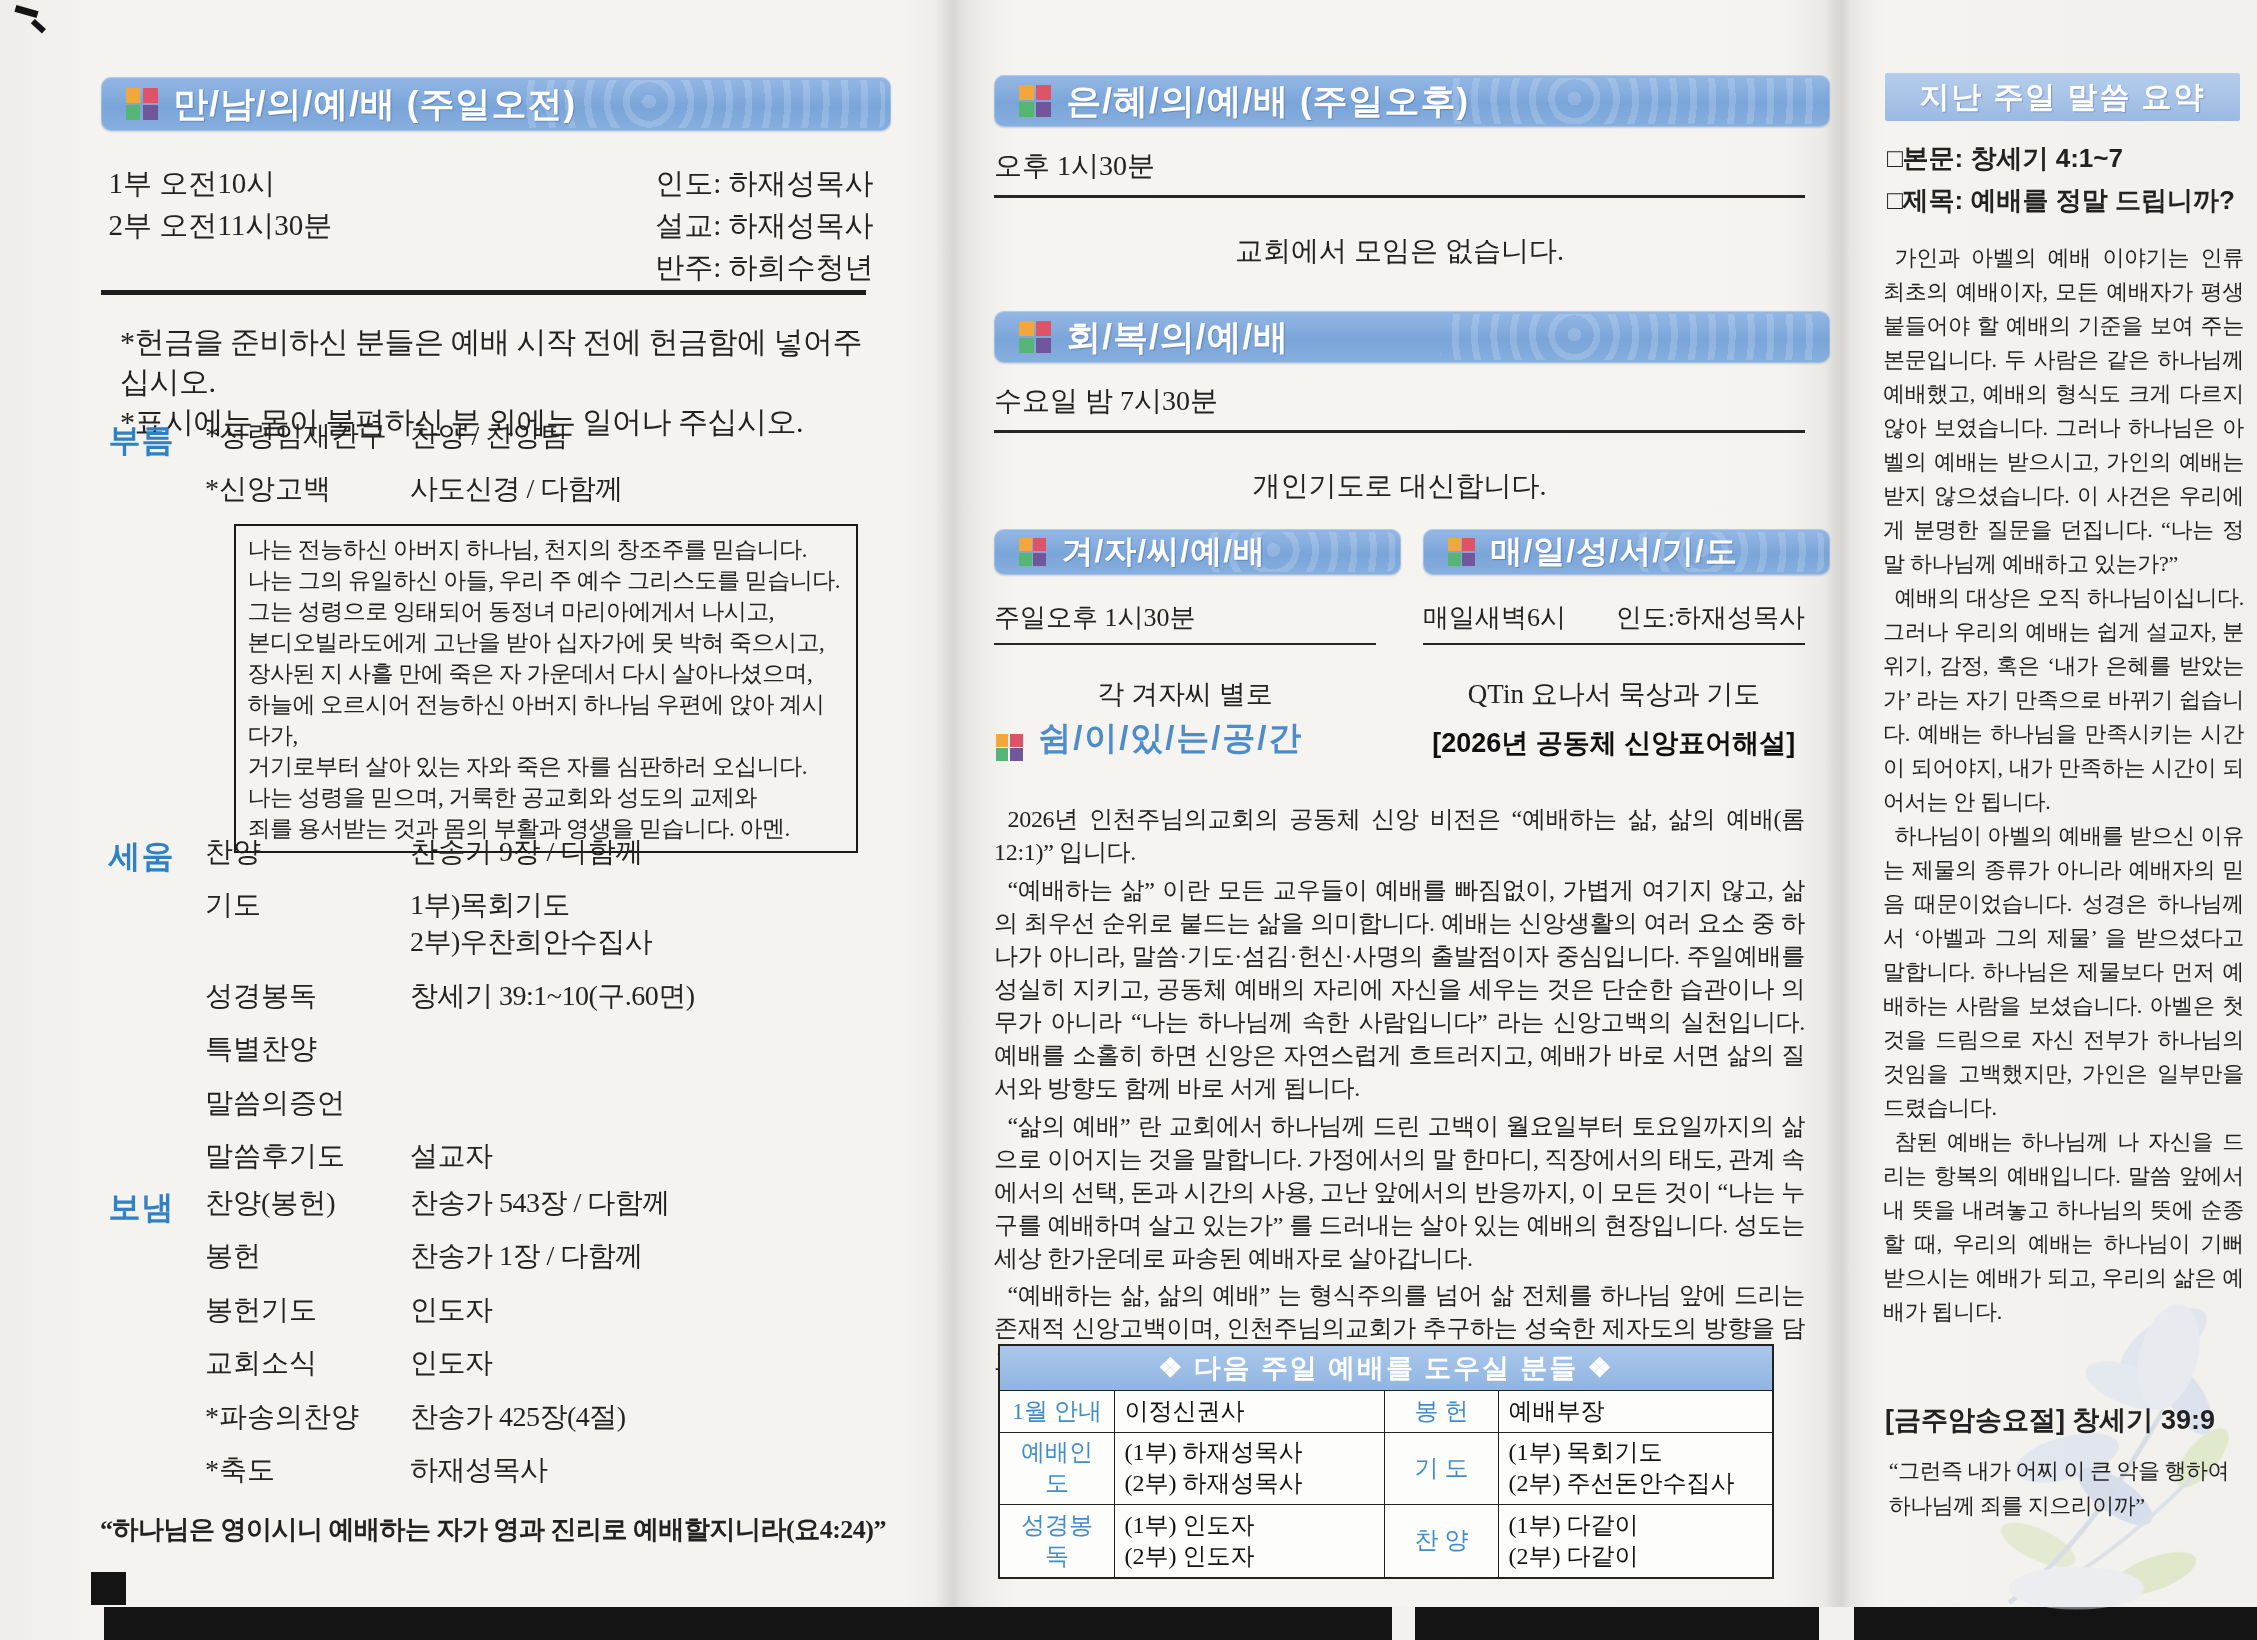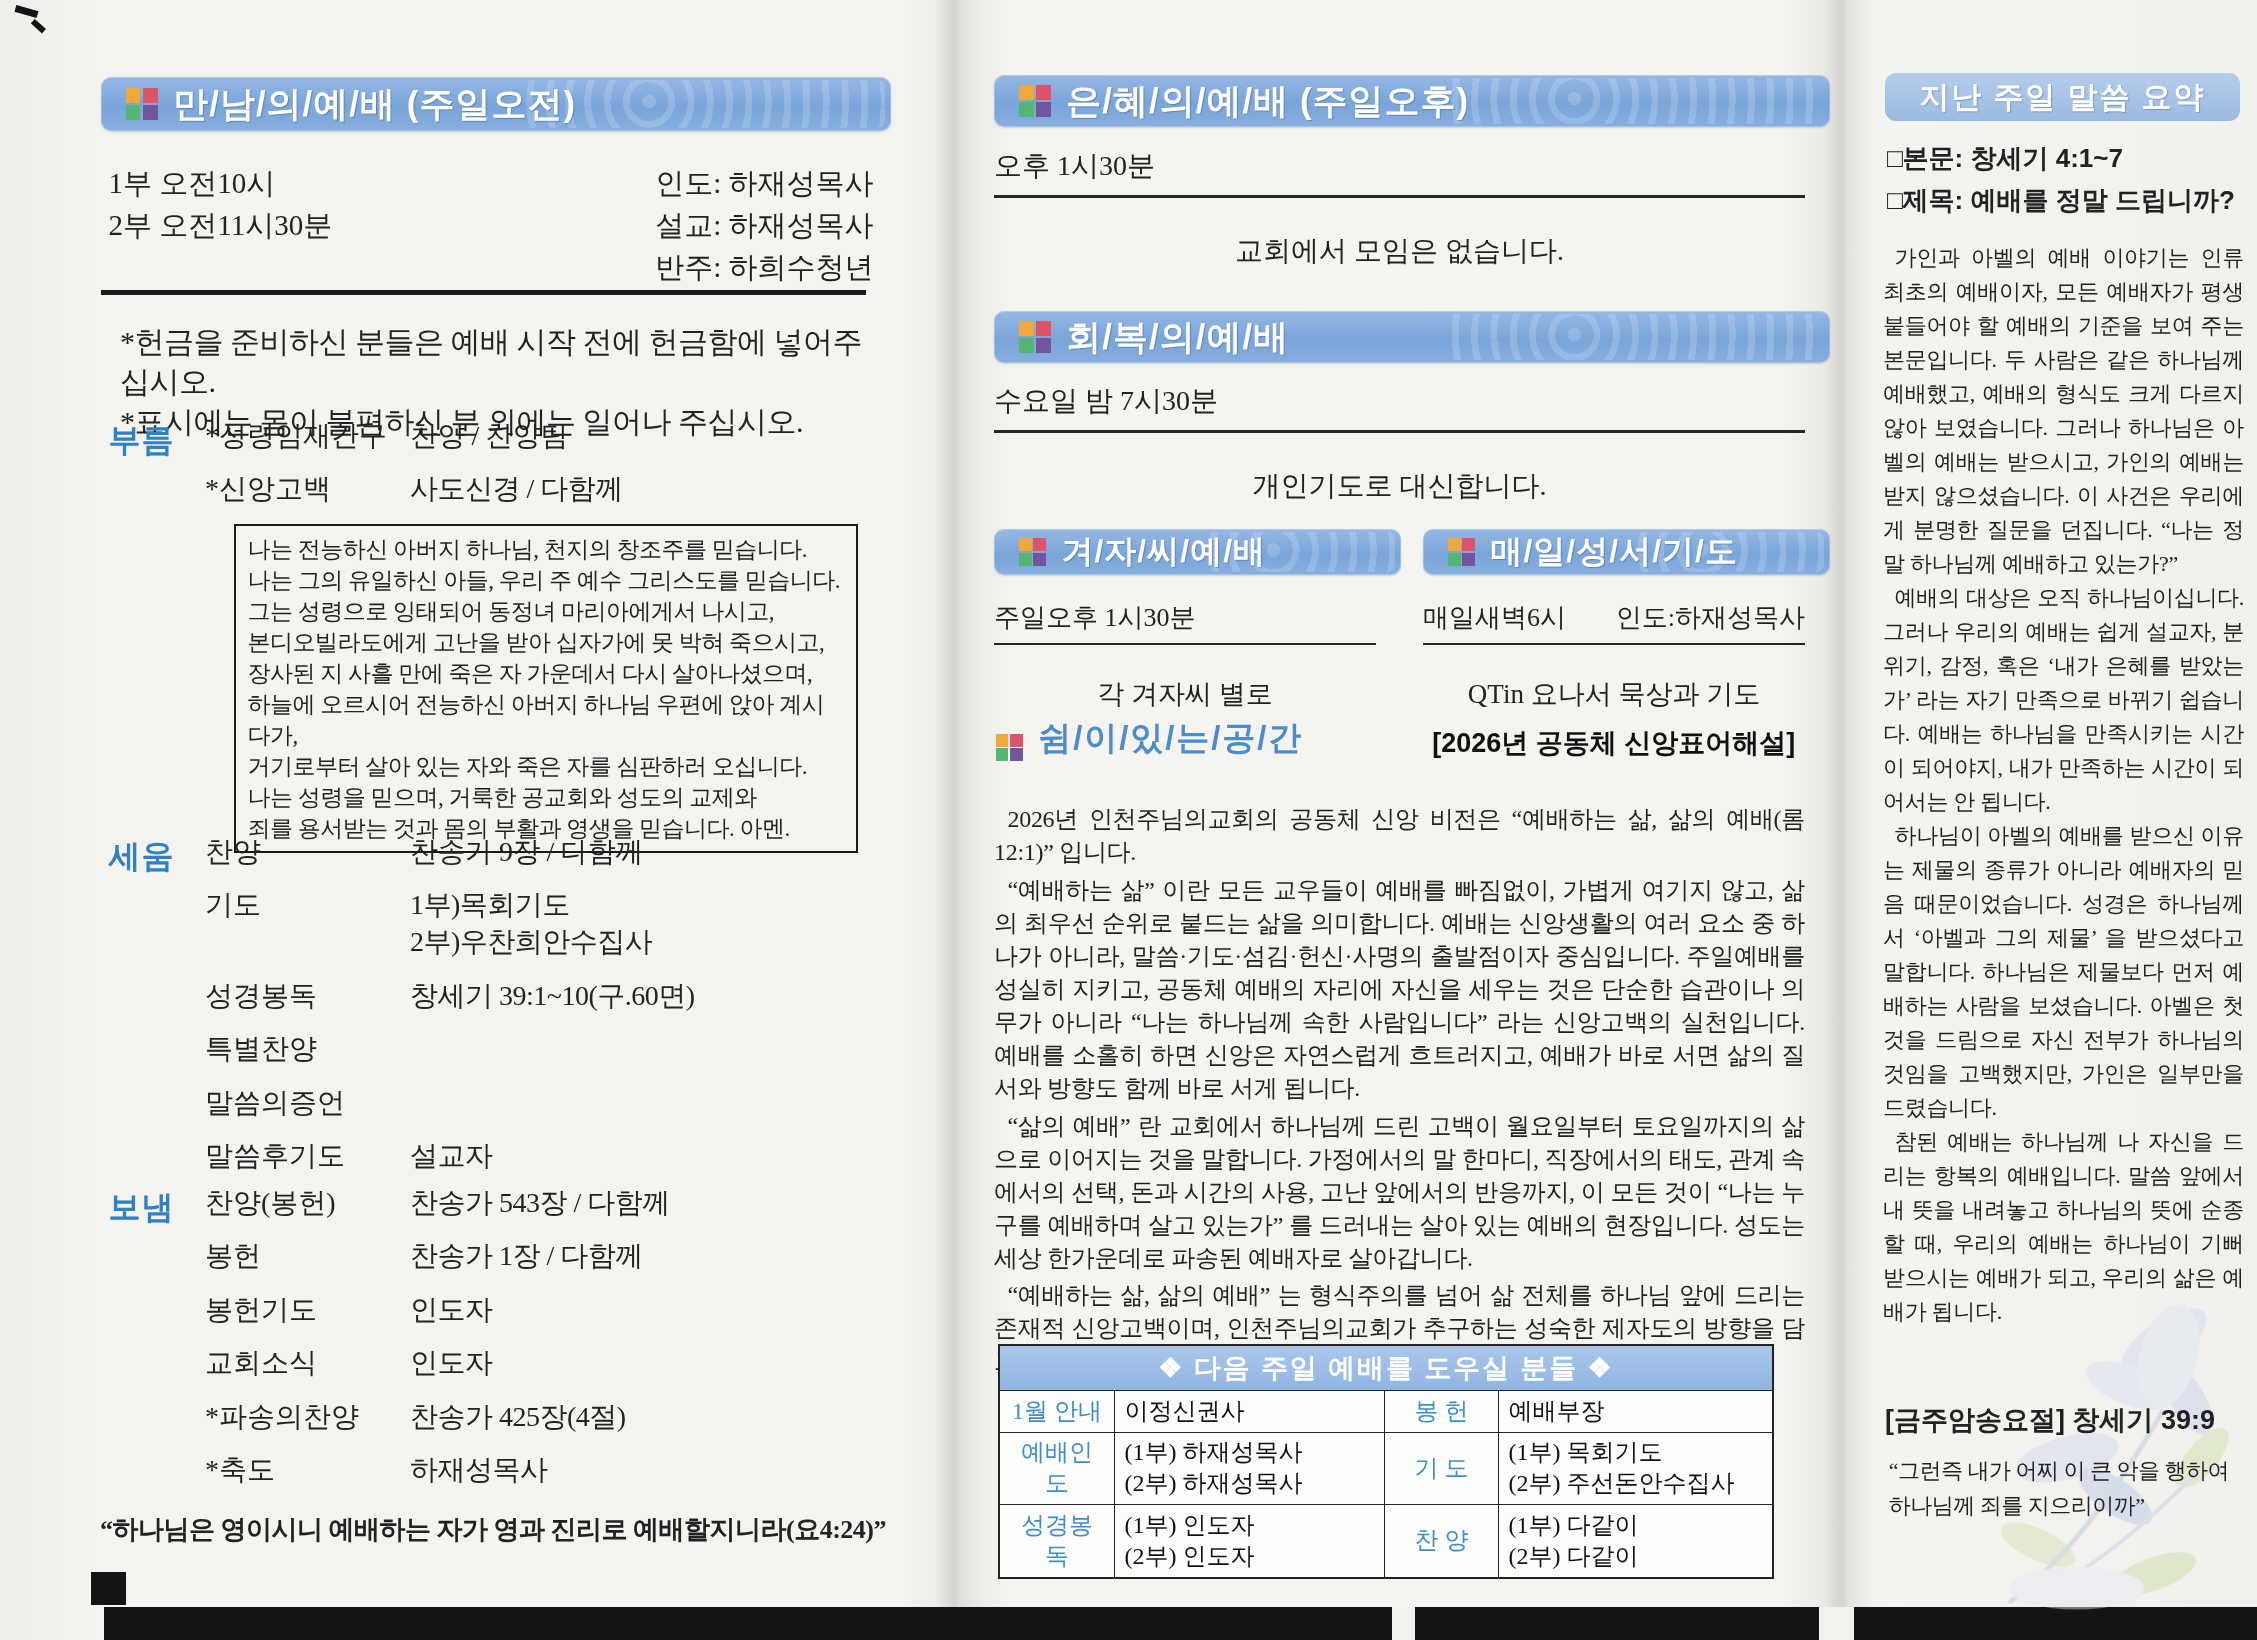--- a/index.html
+++ b/index.html
@@ -60,21 +60,21 @@
        font-family:"Liberation Sans",sans-serif;font-weight:bold;font-size:27px;letter-spacing:1.9px;
        display:flex;align-items:center;justify-content:center;}
   .h-grid{display:grid;grid-template-columns:114px 270px 114px 1fr;}
   .h-cell{border-top:1.9px solid #222;border-left:1.9px solid #222;padding:4.8px 9.7px;font-size:24px;line-height:31px;
        display:flex;align-items:center;}
   .h-grid .h-cell:nth-child(4n+1){border-left:none;text-align:center;}
   .h-label{justify-content:center;color:#3f8ccc;}
   .h-val{white-space:pre-line;color:#111;}
 
   
-  .bar3{position:absolute;top:73px;left:1.9px;width:355px;height:48px;border-radius:11px;
+  .bar3{position:absolute;top:73px;left:1.9px;width:355px;height:48px;border-radius:2px;
        background:linear-gradient(180deg,#b5cdeb 0%,#9bbae2 100%);display:flex;align-items:center;justify-content:center;}
   .bar3 .bar-title{font-size:30px;letter-spacing:1.9px;text-shadow:1px 1px 1px rgba(70,90,140,.4);}
   .scr{position:absolute;left:3.9px;font-family:"Liberation Sans",sans-serif;font-weight:bold;font-size:26px;z-index:2;}
   .paras3{position:absolute;top:241px;left:0;width:100%;z-index:2;}
   .paras3 p{margin:0;font-size:22px;line-height:34px;text-align:justify;text-indent:11.6px;letter-spacing:-0.3px;}
   .mem-label{position:absolute;top:1402px;left:1.9px;font-family:"Liberation Sans",sans-serif;font-weight:bold;font-size:27px;z-index:2;}
   .mem-text{position:absolute;top:1453px;left:5.8px;width:97%;font-size:22px;line-height:35px;z-index:2;letter-spacing:-0.5px;}
   .flower{position:absolute;top:1255px;left:39px;z-index:1;opacity:.6;}
 
   

